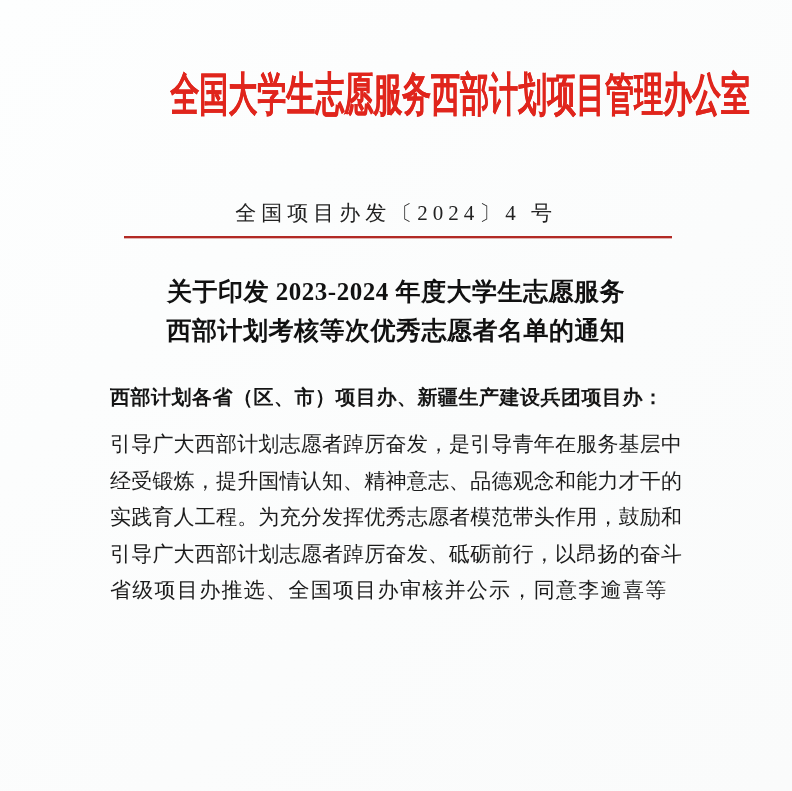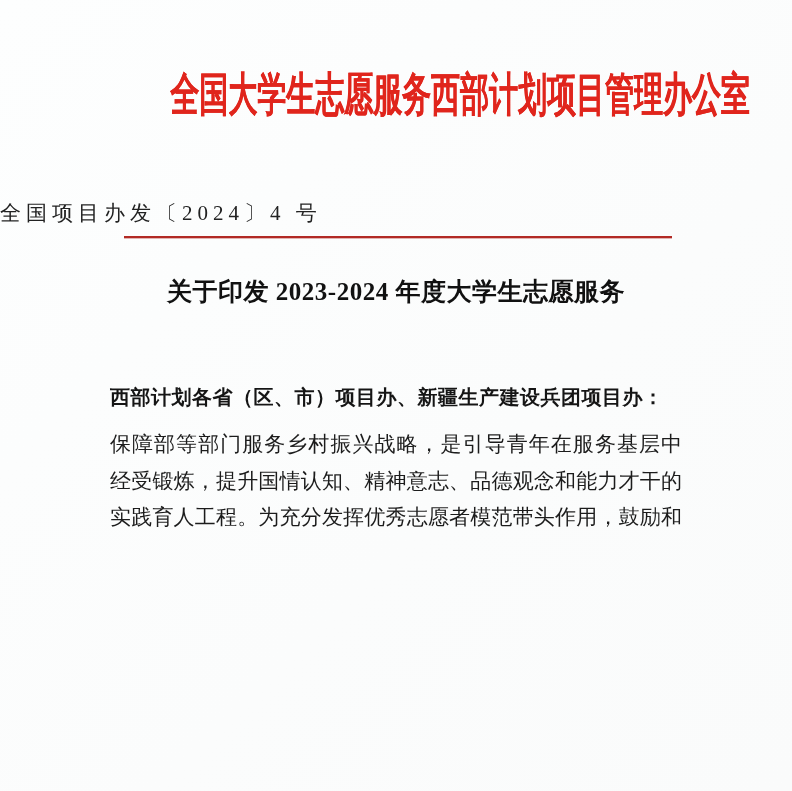--- a/index.html
+++ b/index.html
@@ -31,20 +31,21 @@
   .org-title .squish {
     display: inline-block;
     transform: scaleX(0.63);
     transform-origin: center;
   }
   
   .doc-number {
     position: absolute;
     top: 199px; left: 0;
     width: 792px;
+    text-align: center;
     font-size: 21px;
     letter-spacing: 5px;
     color: #222222;
   }
   
   .red-rule {
     position: absolute;
     top: 236px; left: 124px;
     width: 548px; height: 2px;
     background: #b22a25;
@@ -107,23 +108,26 @@
 <div class="page">
 
   <h1 class="org-title"><span class="squish">全国大学生志愿服务西部计划项目管理办公室</span></h1>
 
   <div class="doc-number">全国项目办发〔2024〕4 号</div>
 
   <div class="red-rule"></div>
 
   <h2 class="notice-title">
     <span>关于印发 2023-2024 年度大学生志愿服务</span>
+    <span>西部计划考核等次优秀志愿者名单的通知</span>
   </h2>
 
   <p class="addressee">西部计划各省（区、市）项目办、新疆生产建设兵团项目办：</p>
 
   <div class="body-text">
-    <div class="body-line just">保障部等部门服务乡村振兴战略，是引导青年在服务基层中</div>
+    <div class="body-line just">引导广大西部计划志愿者踔厉奋发，是引导青年在服务基层中</div>
     <div class="body-line just">经受锻炼，提升国情认知、精神意志、品德观念和能力才干的</div>
     <div class="body-line just">实践育人工程。为充分发挥优秀志愿者模范带头作用，鼓励和</div>
+    <div class="body-line just">引导广大西部计划志愿者踔厉奋发、砥砺前行，以昂扬的奋斗</div>
+    <div class="body-line last">省级项目办推选、全国项目办审核并公示，同意李逾喜等</div>
   </div>
 
 </div>
 
 </body></html>

